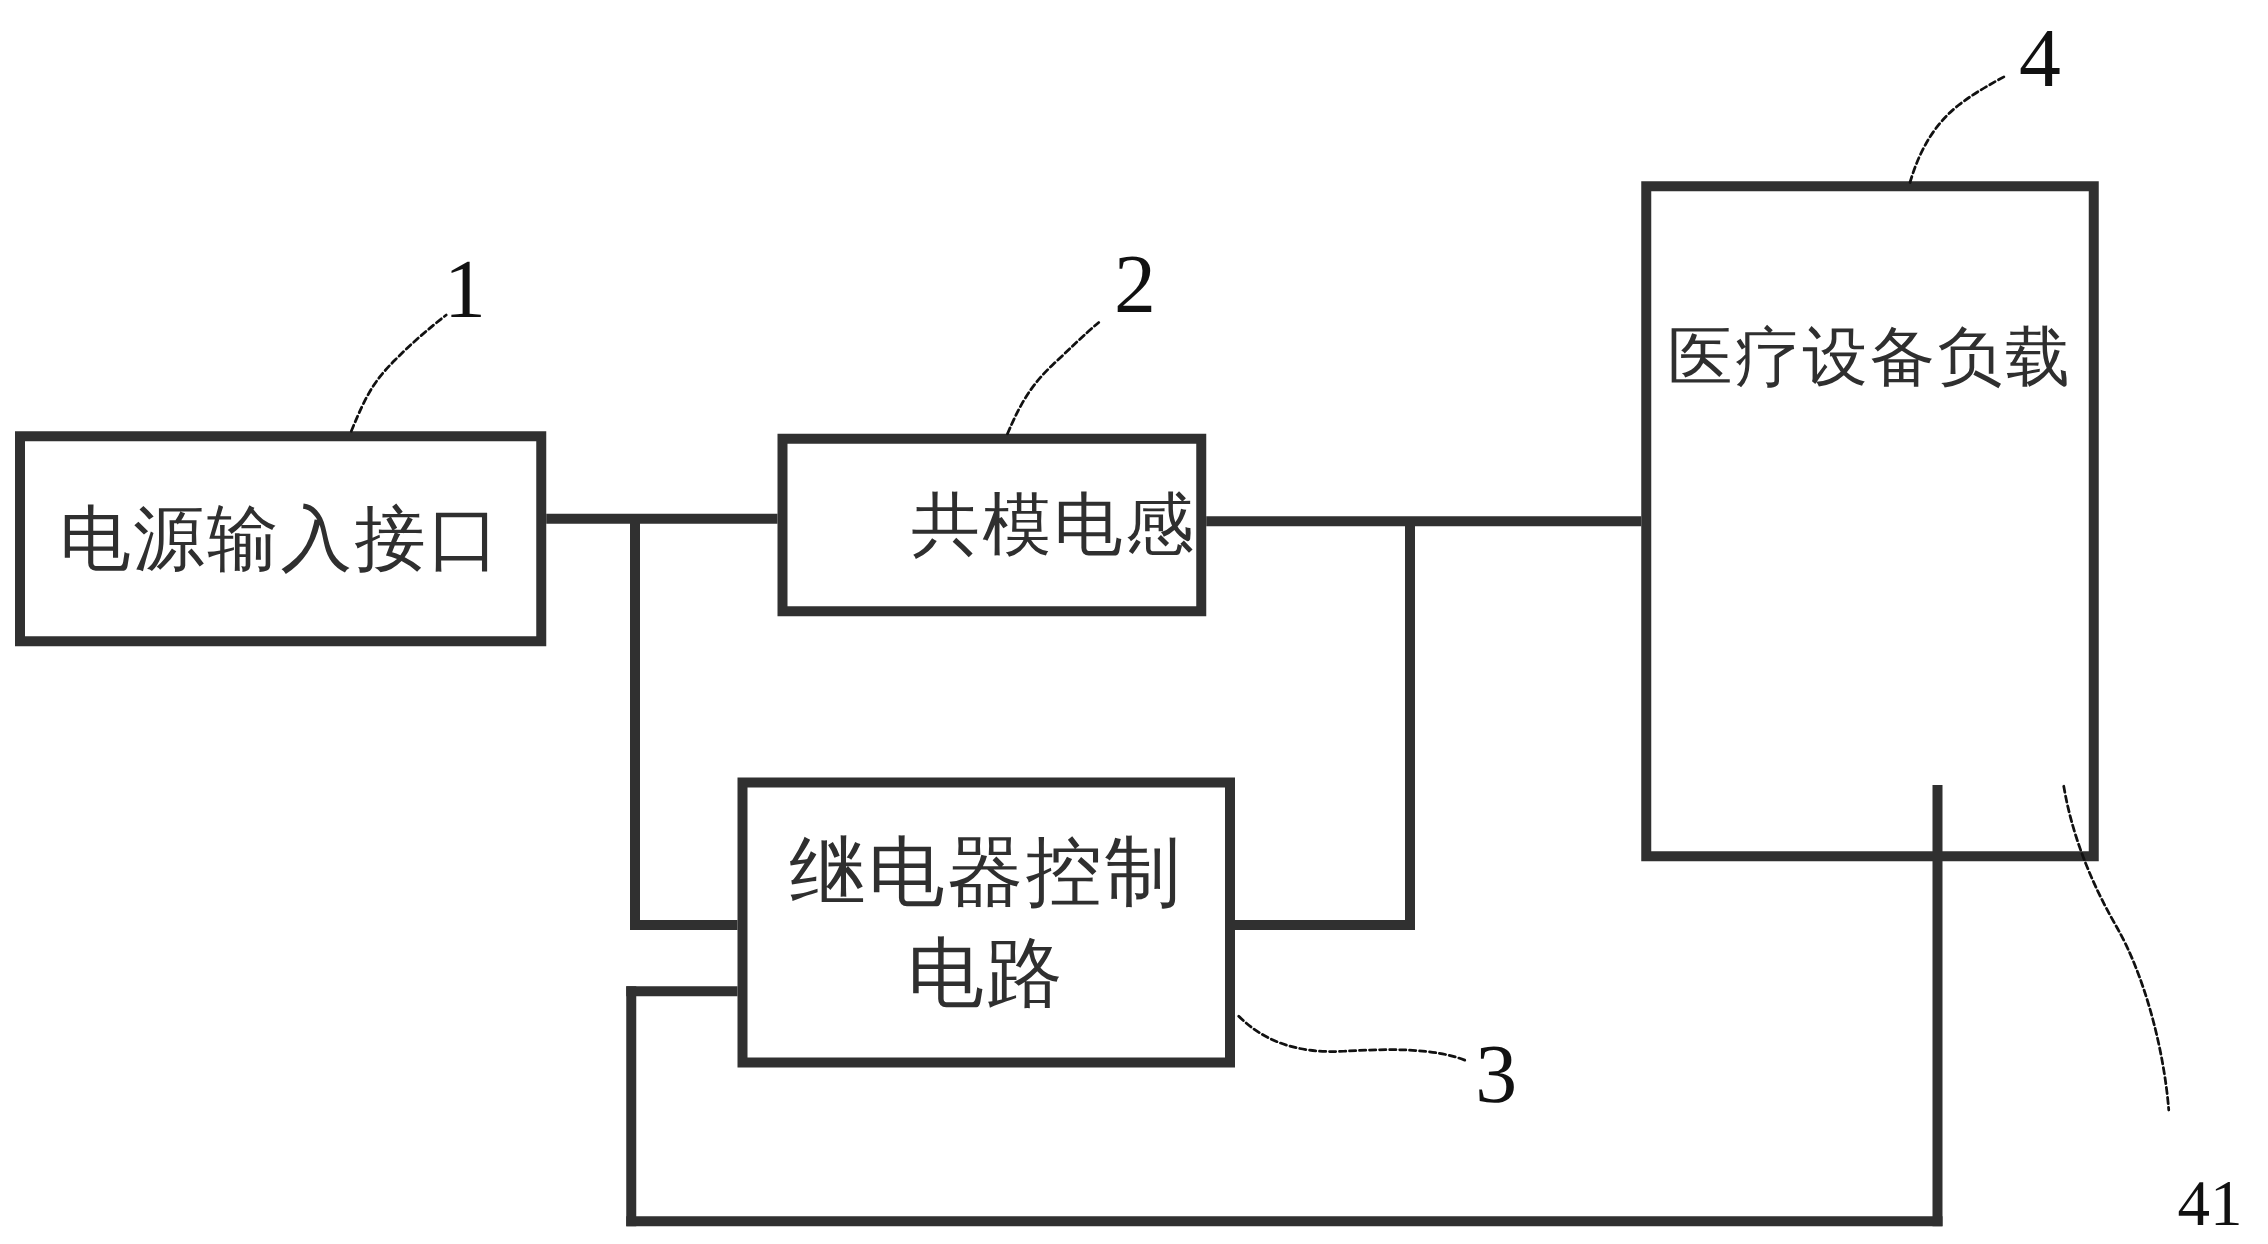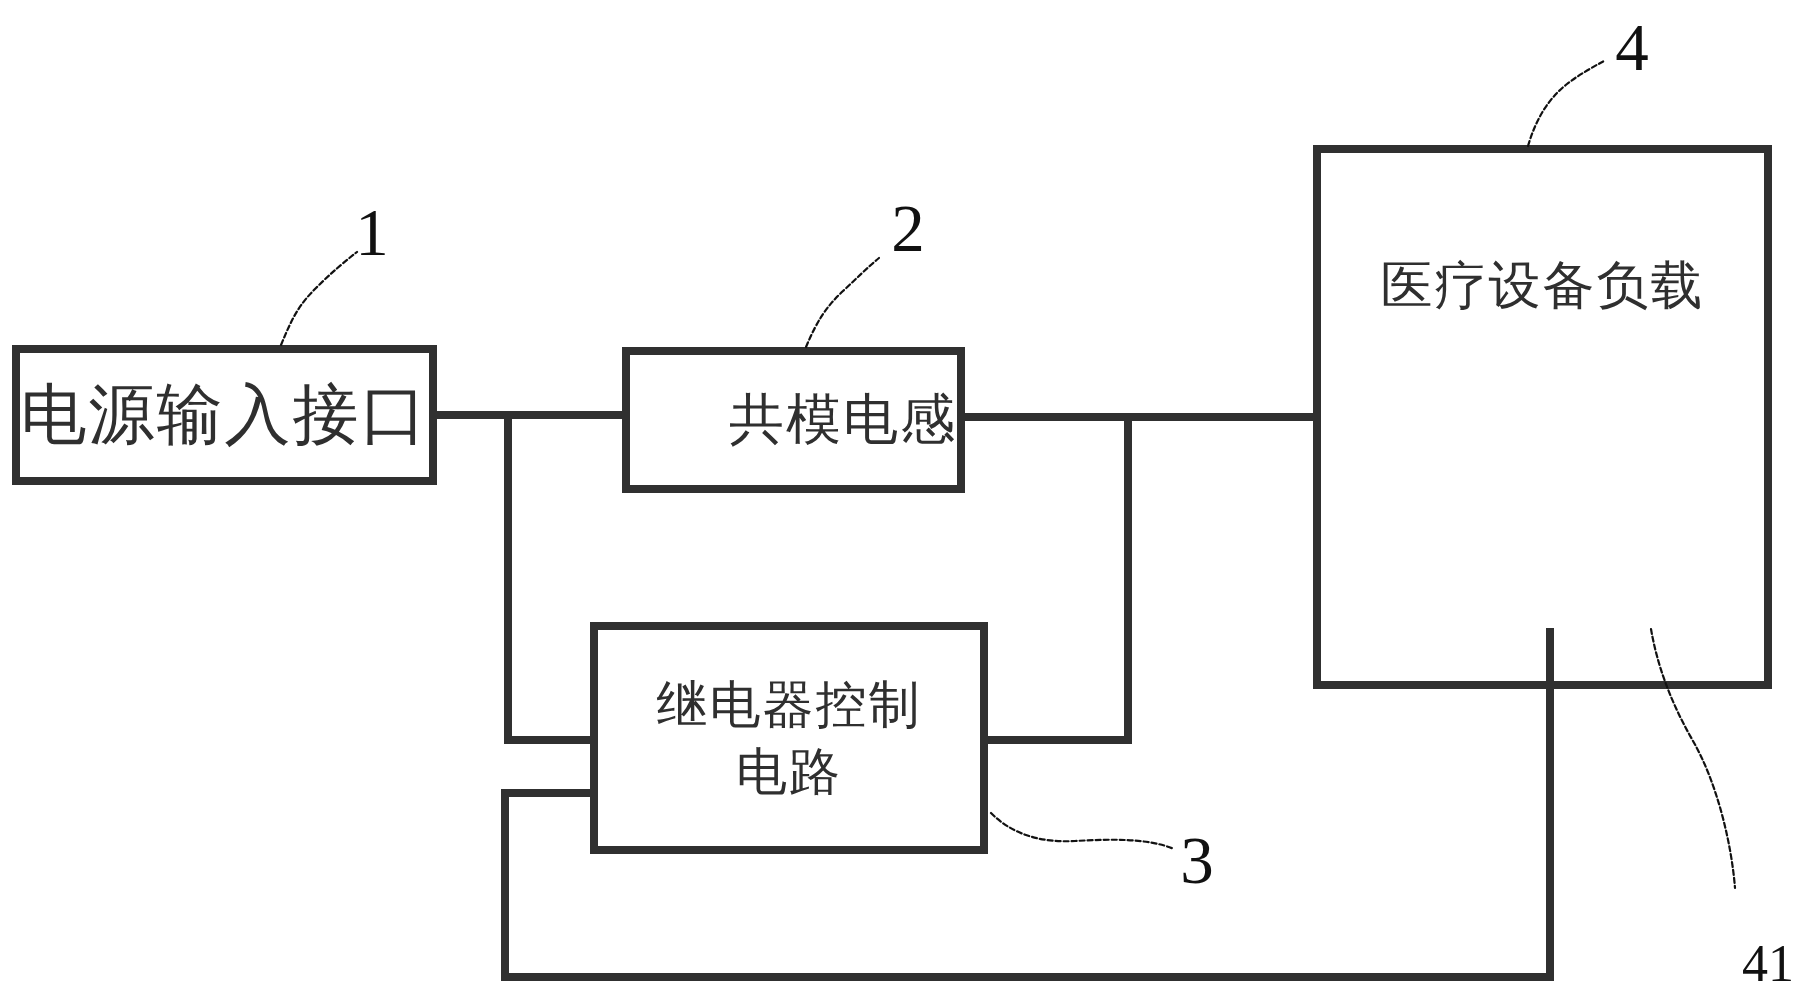--- a/index.html
+++ b/index.html
@@ -23,24 +23,24 @@
     background:var(--bg);
     display:flex;align-items:center;justify-content:center;
     text-align:center;
     color:var(--text);
   }
   .block-label{
     color:var(--text);
     letter-spacing:2px;
     white-space:nowrap;
   }
-  #block-power{left:12px;top:345px;width:425px;height:140px;font-size:66px;}
+  #block-power{left:12px;top:345px;width:425px;height:172px;font-size:57px;}
   #block-inductor{left:622px;top:347px;width:343px;height:146px;font-size:55px;justify-content:flex-end;}
-  #block-relay{left:590px;top:622px;width:398px;height:232px;font-size:51px;line-height:1.32;}
-  #block-load{left:1313px;top:145px;width:459px;height:544px;}
+  #block-relay{left:590px;top:622px;width:398px;height:232px;font-size:61px;line-height:1.32;}
+  #block-load{left:1313px;top:145px;width:366px;height:544px;}
   #load-label{
     position:absolute;left:0;top:98px;width:100%;
     text-align:center;font-size:52px;
   }
   #block-regulator{
     position:absolute;left:51px;top:329px;width:341px;height:146px;
     font-size:48px;
   }
   .wire{position:absolute;background:var(--line);}
   #leaders{position:absolute;left:0;top:0;pointer-events:none;}

